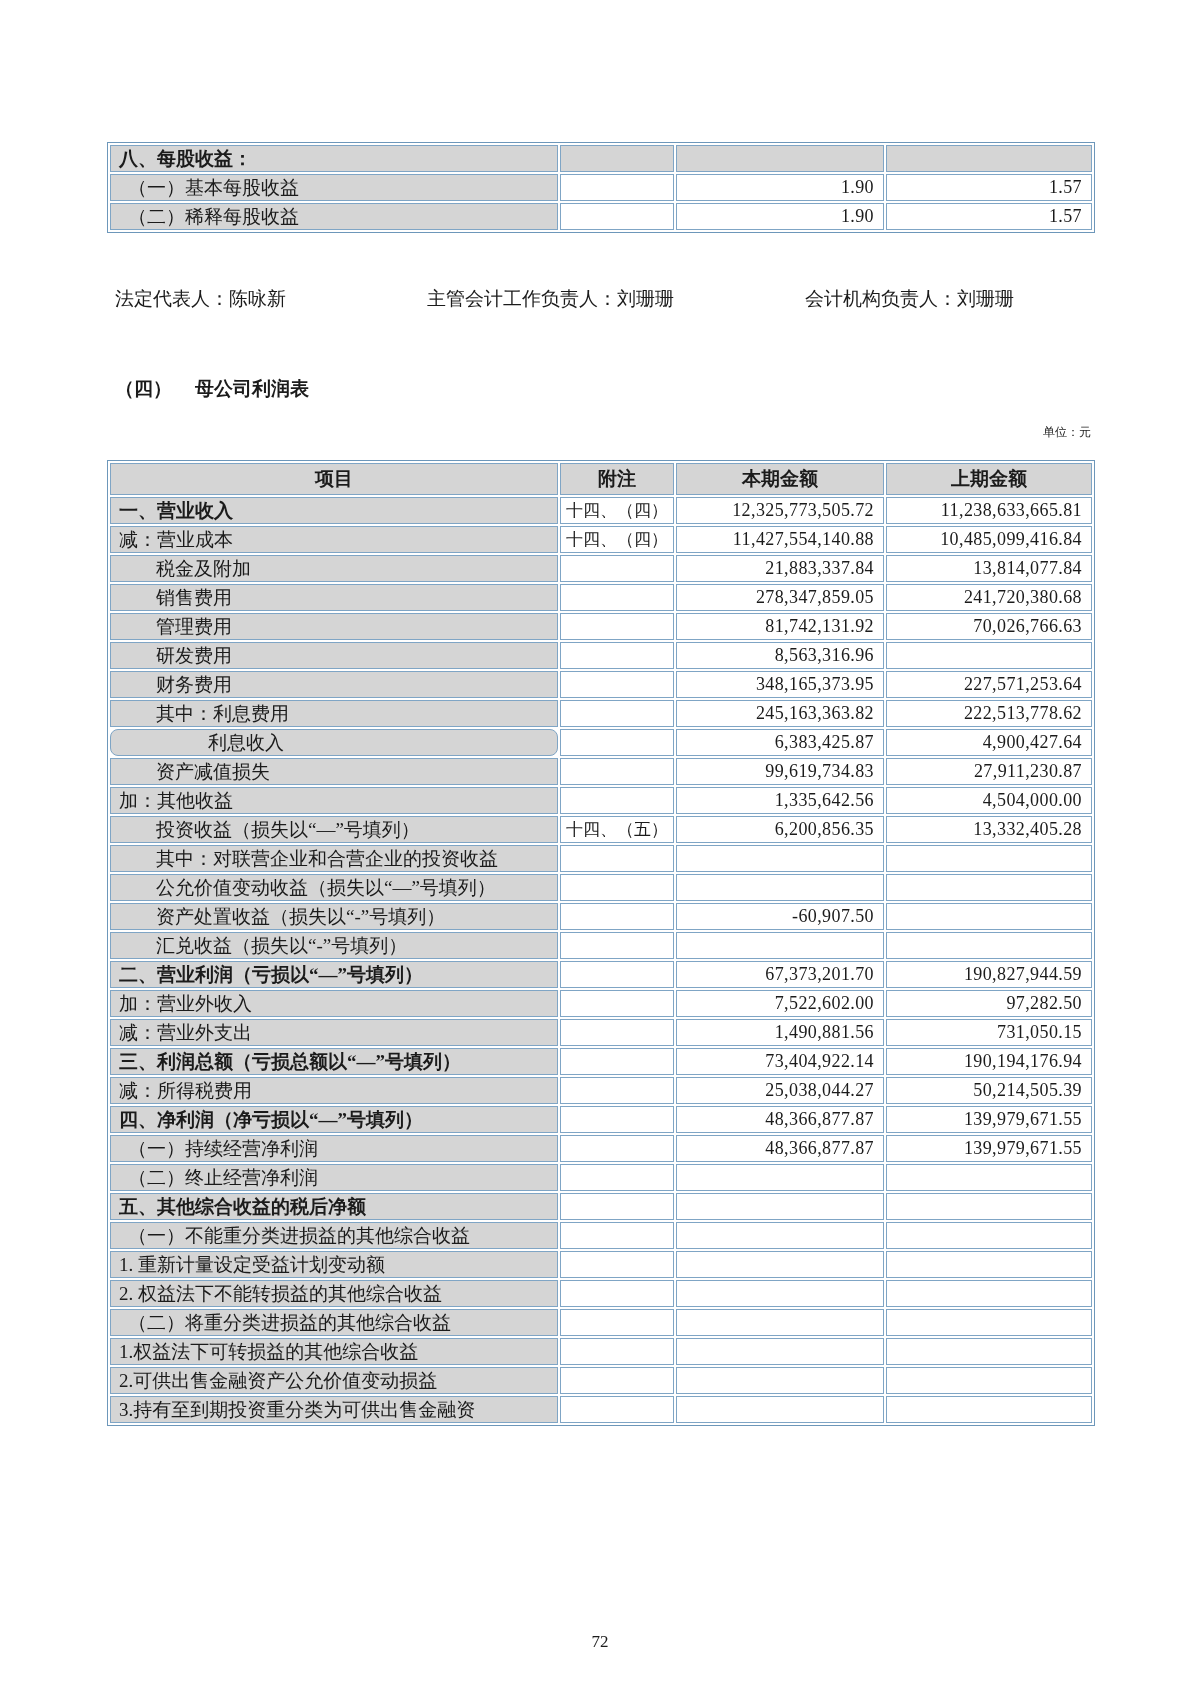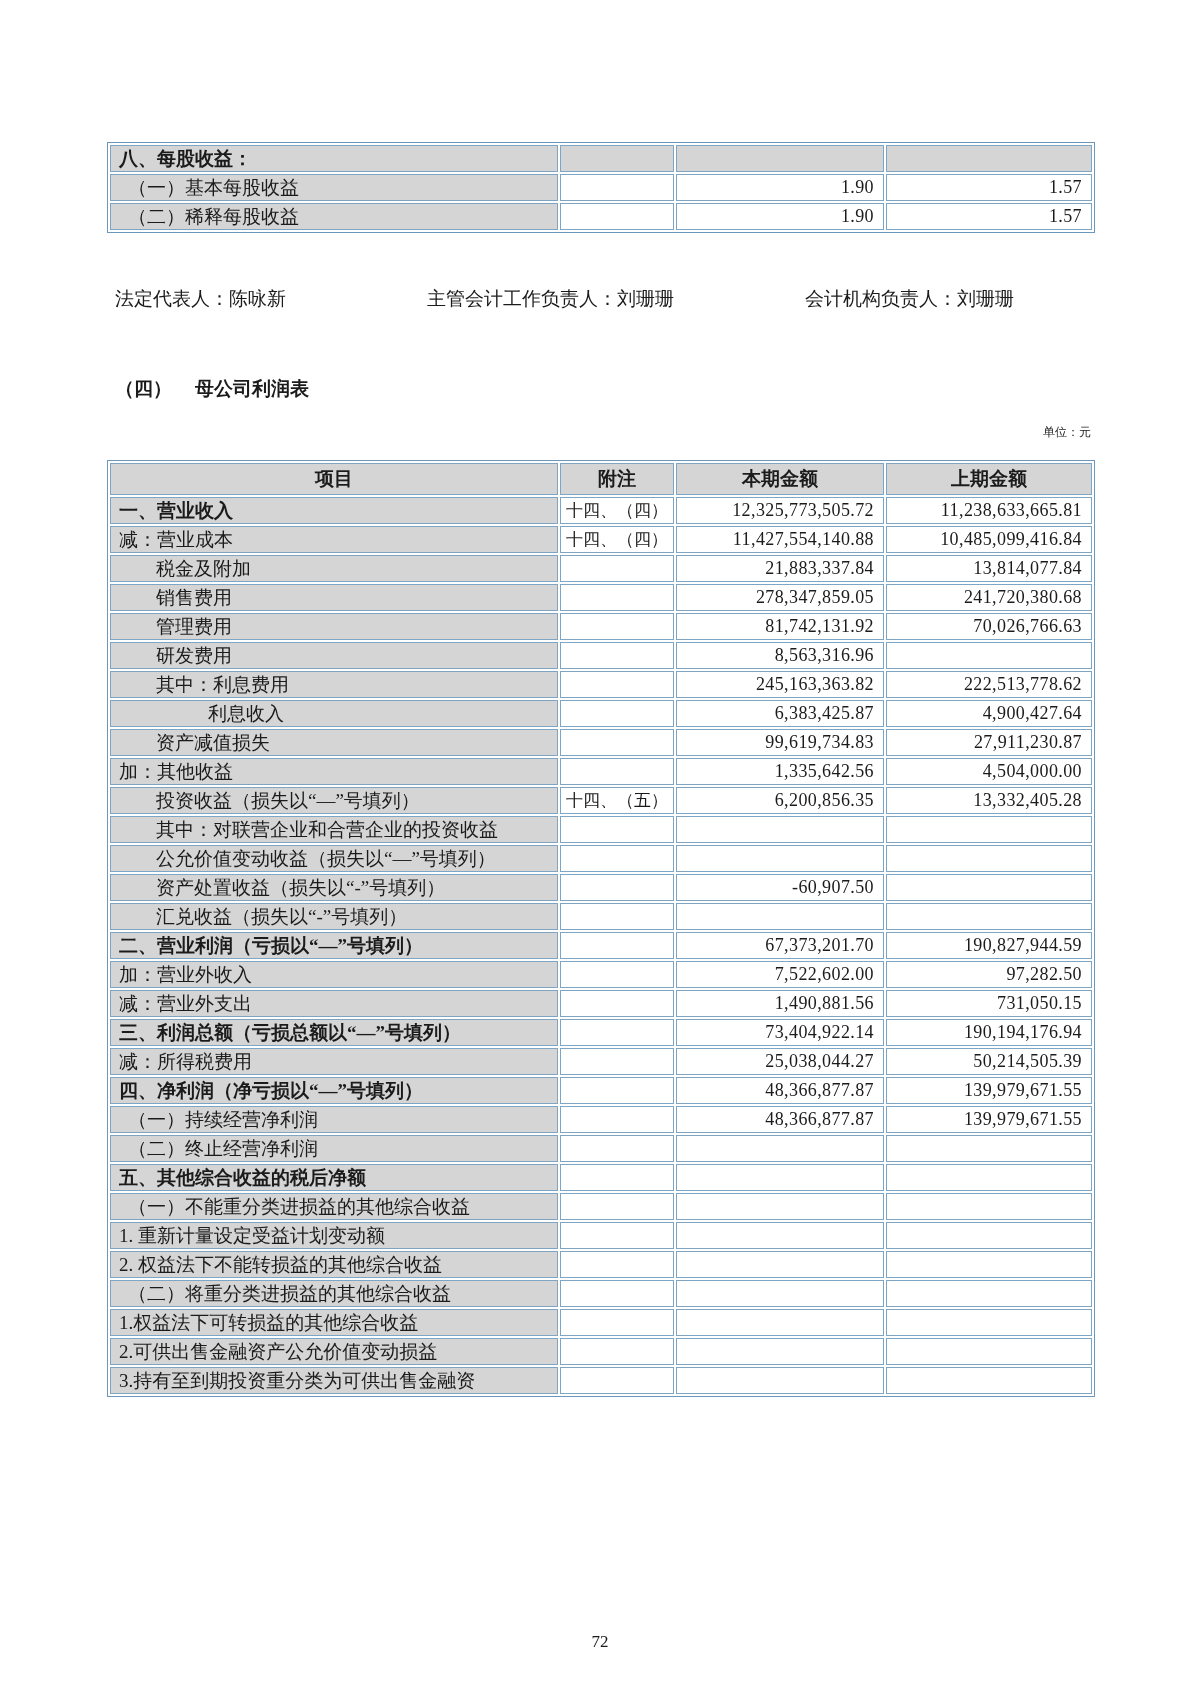--- a/index.html
+++ b/index.html
@@ -51,21 +51,21 @@
     text-align:center;
     font-weight:bold;
     height:30px;line-height:30px;
     font-size:19px;
   }
   tr.header-row td{background:var(--cell-gray);}
   td.bold{font-weight:bold;}
   .ind0{padding-left:8px;}
   .ind1{padding-left:17px;}
   .ind2{padding-left:45px;}
-  .ind3{padding-left:97px;}
+  .ind3{padding-left:97px;border-radius:8px;}
   #eps-table{position:absolute;top:142px;left:0;}
   .signatures{position:absolute;top:270px;left:0;width:986px;height:26px;font-size:19px;margin-top:16px;}
   .sig{position:absolute;white-space:nowrap;}
   .sig-1{left:8px;}
   .sig-2{left:320px;}
   .sig-3{left:698px;}
   .section-title{position:absolute;top:376px;left:8px;font-size:19px;font-weight:bold;white-space:nowrap;}
   .section-index{display:inline-block;width:80px;}
   .unit-line{position:absolute;top:424px;right:2px;font-size:12px;white-space:nowrap;}
   #income-table{position:absolute;top:460px;left:0;}
@@ -164,20 +164,26 @@
             <td class="amount">81,742,131.92</td>
             <td class="amount">70,026,766.63</td>
           </tr>
           <tr>
             <td class="label ind2">研发费用</td>
             <td class="note"></td>
             <td class="amount">8,563,316.96</td>
             <td class="amount"></td>
           </tr>
           <tr>
+            <td class="label ind2">财务费用</td>
+            <td class="note"></td>
+            <td class="amount">348,165,373.95</td>
+            <td class="amount">227,571,253.64</td>
+          </tr>
+          <tr>
             <td class="label ind2">其中：利息费用</td>
             <td class="note"></td>
             <td class="amount">245,163,363.82</td>
             <td class="amount">222,513,778.62</td>
           </tr>
           <tr>
             <td class="label ind3">利息收入</td>
             <td class="note"></td>
             <td class="amount">6,383,425.87</td>
             <td class="amount">4,900,427.64</td>

